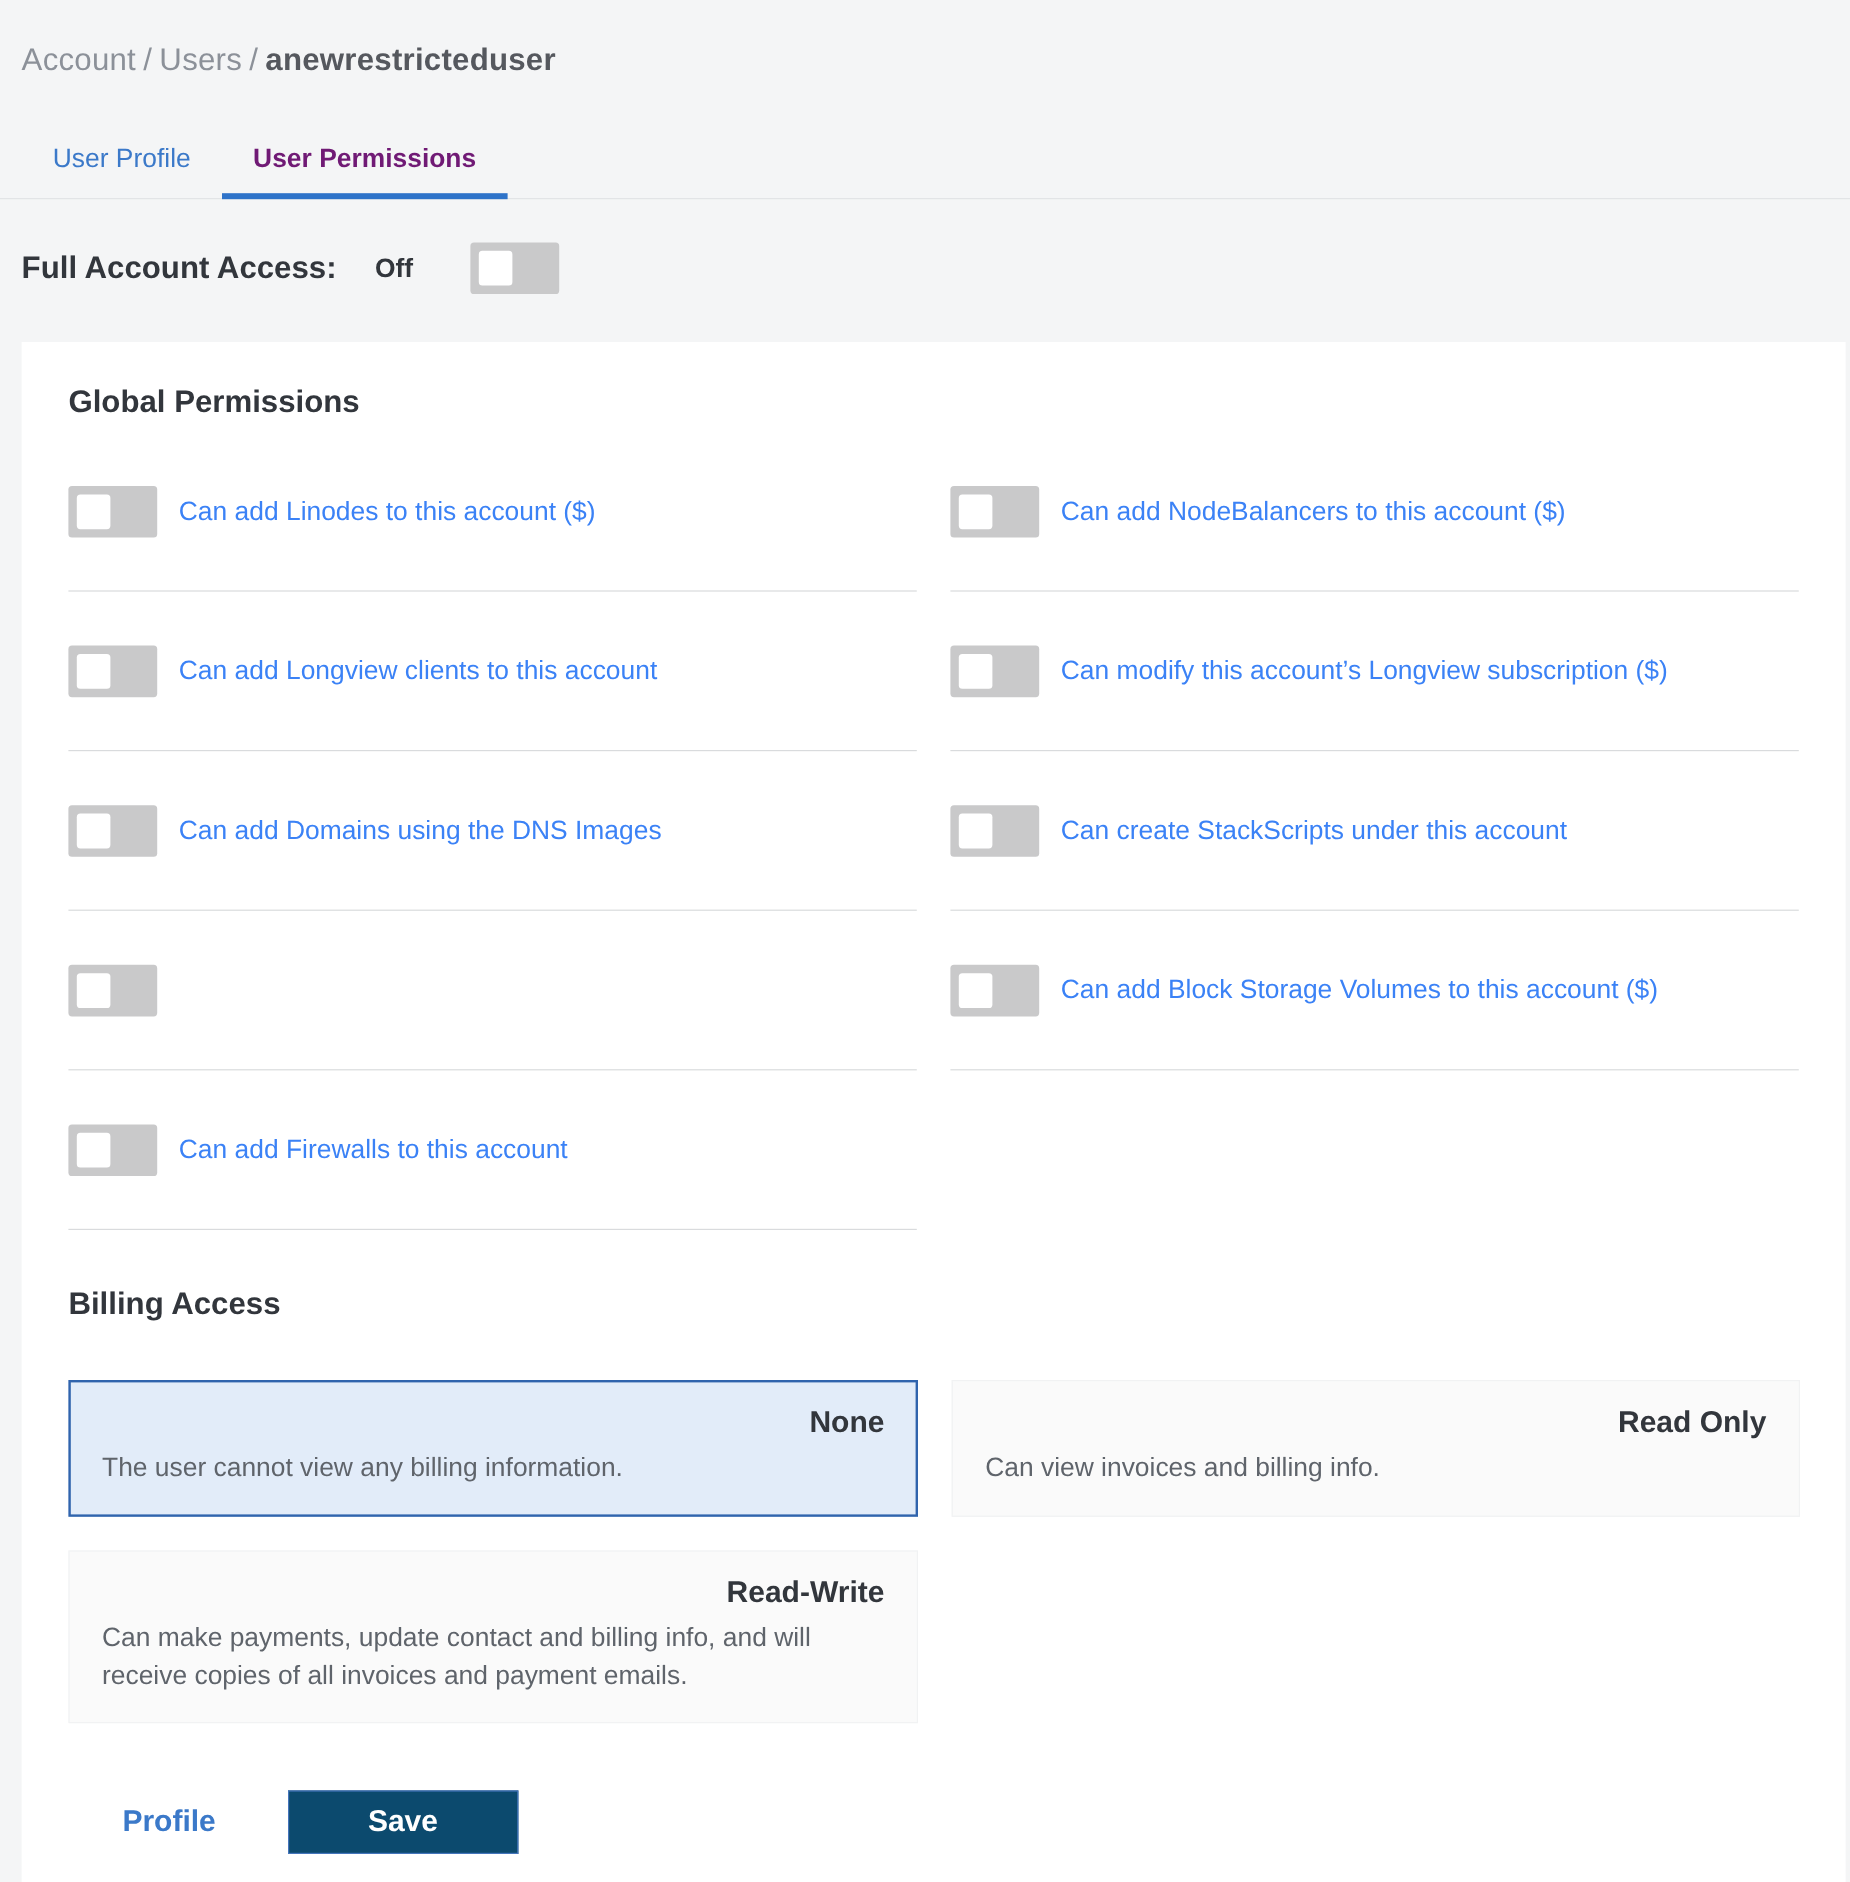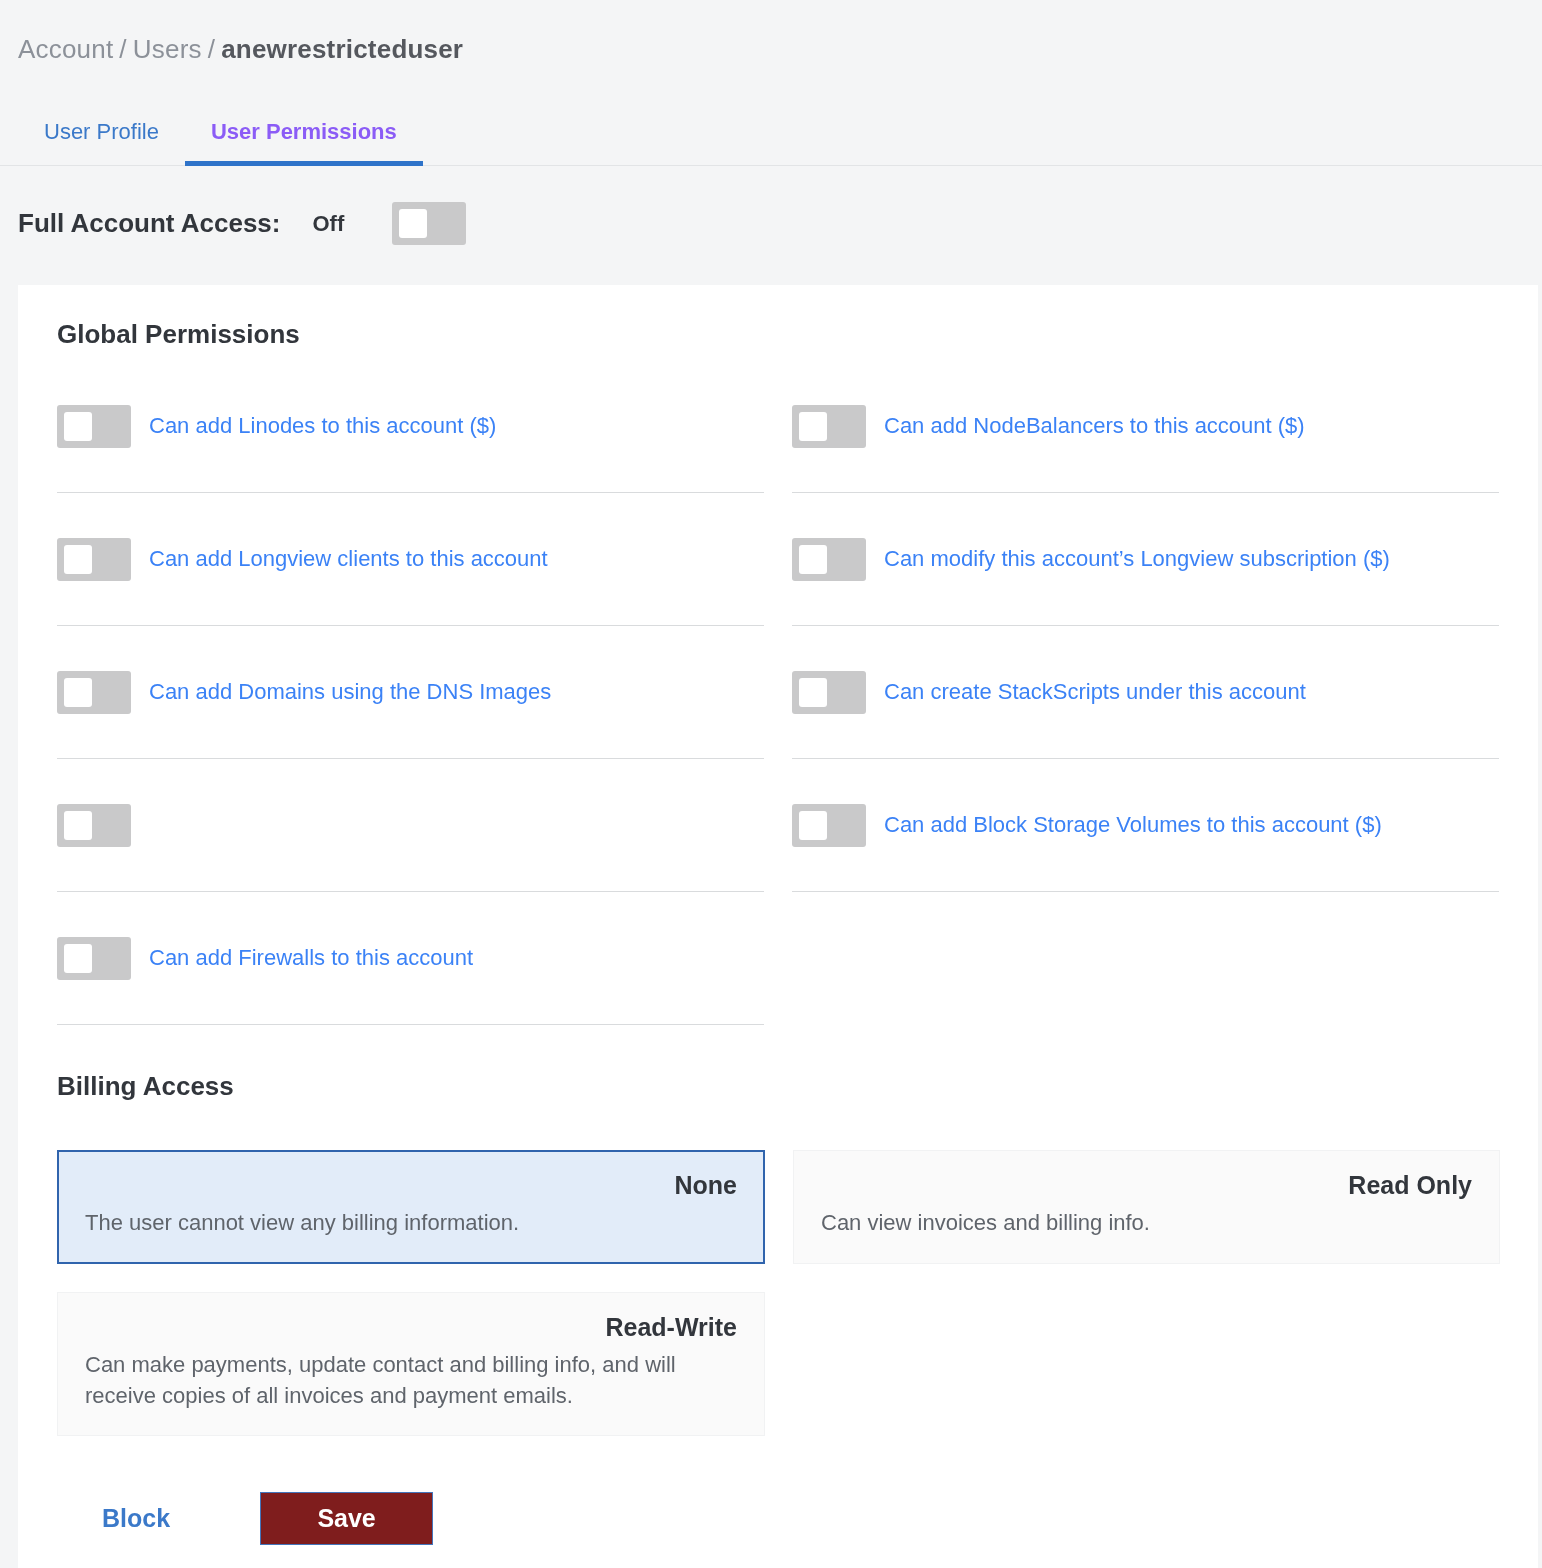--- a/index.html
+++ b/index.html
@@ -29,21 +29,21 @@
   }
   .tab {
     padding:10px 26px 16px 26px;
     font-size:22px;
     cursor:pointer;
     border-bottom:5px solid transparent;
     margin-bottom:-1px;
   }
   .tab.inactive { color:#3b79c9; }
   .tab.active {
-    color:#8b5cf6;
+    color:#701a75;
     font-weight:bold;
     border-bottom-color:#2e73c9;
   }
 
   .full-access-row {
     display:flex;
     align-items:center;
     padding:36px 18px 40px 18px;
   }
   .full-access-label { font-size:26px; font-weight:bold; color:#32363c; }
@@ -140,24 +140,24 @@
     margin-left:45px;
     background:none;
     border:none;
     color:#3b79c9;
     font-size:25px;
     font-weight:bold;
     font-family:inherit;
     cursor:pointer;
   }
   .save-btn {
-    margin-left:90px;
-    width:173px;
+    margin-left:60px;
+    width:192px;
     height:53px;
-    background:#7f1d1d;
+    background:#0c4a6e;
     border:1px solid #4475bb;
     color:#ffffff;
     font-size:25px;
     font-weight:bold;
     font-family:inherit;
     cursor:pointer;
   }
 </style>
 </head>
 <body>
@@ -254,17 +254,17 @@
       <div class="billing-card-title">Read Only</div>
       <div class="billing-card-desc">Can view invoices and billing info.</div>
     </div>
     <div class="billing-card">
       <div class="billing-card-title">Read-Write</div>
       <div class="billing-card-desc">Can make payments, update contact and billing info, and will receive copies of all invoices and payment emails.</div>
     </div>
   </div>
 
   <div class="actions">
-    <button class="cancel-btn">Block</button>
+    <button class="cancel-btn">Profile</button>
     <button class="save-btn">Save</button>
   </div>
 
 </div>
 
 </body></html>

